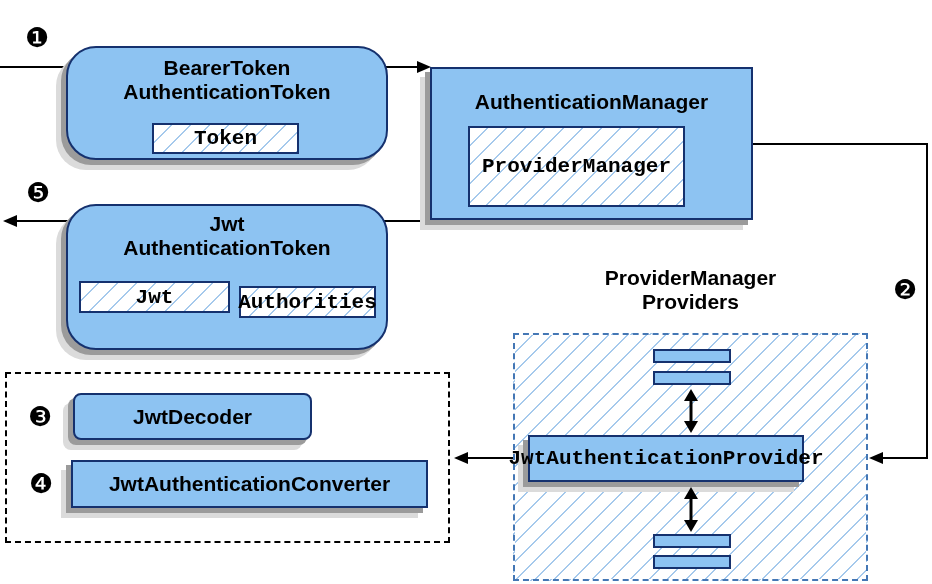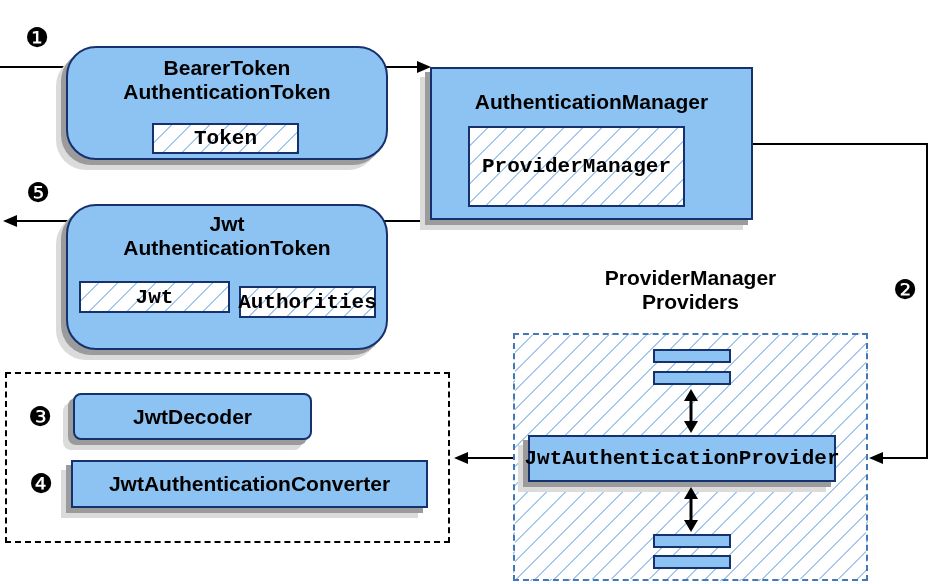--- a/index.html
+++ b/index.html
@@ -102,21 +102,21 @@
   <div class="dashed-group hatch" style="left:513px;top:333px;width:355px;height:248px;">
     <div class="bar" style="left:138px;top:14px;"></div>
     <div class="bar" style="left:138px;top:36px;"></div>
 
     <svg class="abs" style="left:164px;top:54px;" width="24" height="44" viewBox="0 0 24 44">
       <line x1="12" y1="8" x2="12" y2="36" stroke="#000" stroke-width="3"></line>
       <polygon points="12,0 5,12 19,12" fill="#000"></polygon>
       <polygon points="12,44 5,32 19,32" fill="#000"></polygon>
     </svg>
 
-    <div class="node center-label" style="left:13px;top:100px;width:308px;height:47px;">JwtAuthenticationProvider</div>
+    <div class="node center-label" style="left:13px;top:100px;width:276px;height:47px;">JwtAuthenticationProvider</div>
 
     <svg class="abs" style="left:164px;top:152px;" width="24" height="45" viewBox="0 0 24 45">
       <line x1="12" y1="8" x2="12" y2="37" stroke="#000" stroke-width="3"></line>
       <polygon points="12,0 5,12 19,12" fill="#000"></polygon>
       <polygon points="12,45 5,33 19,33" fill="#000"></polygon>
     </svg>
 
     <div class="bar" style="left:138px;top:199px;"></div>
     <div class="bar" style="left:138px;top:220px;"></div>
   </div>

